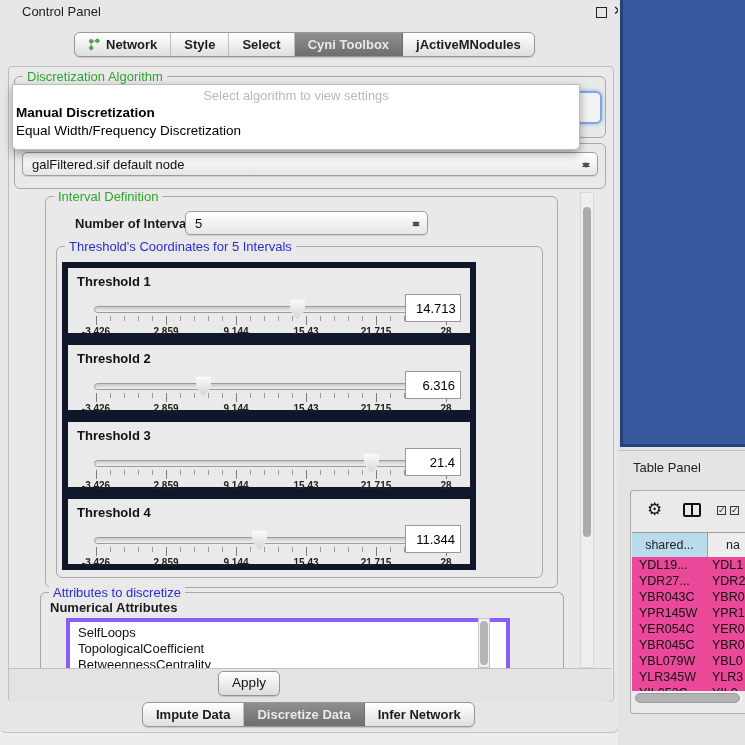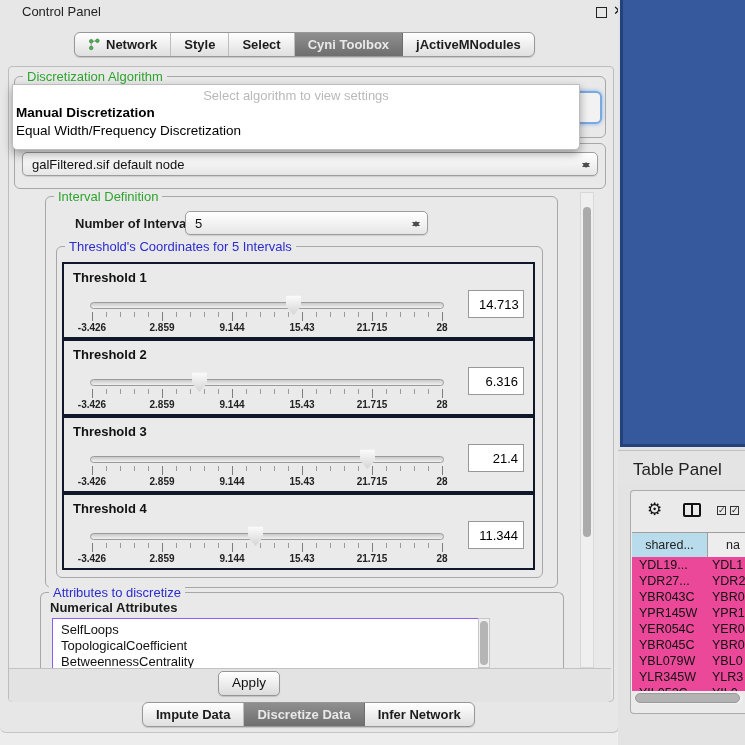--- a/index.html
+++ b/index.html
@@ -48,61 +48,61 @@
   
   #algo-popup{left:12px;top:84px;width:566px;height:64px;background:#ffffff;border:1px solid #bdbdbd;
               border-radius:0 0 5px 5px;box-shadow:0 4px 10px rgba(0,0,0,.35);z-index:30;}
   #algo-prompt{left:0;top:3px;width:566px;text-align:center;font-size:13px;color:#b9b9b9;}
   .algo-item{left:3px;width:560px;font-size:13.5px;color:#000;}
   
   #algo-combo-frag{left:520px;top:91px;width:78px;height:29px;border-radius:6px;background:#f2f2f2;
                    border:2px solid #7aa8e0;box-shadow:0 0 4px #86b4ea;z-index:20;}
 
   
-  .thr-row{position:absolute;left:62px;width:473px;height:77px;border:2px solid #0f172a;background:#eaeaea;box-sizing:border-box;}
+  .thr-row{position:absolute;left:62px;width:414px;height:77px;border:6px solid #0f172a;background:#eaeaea;box-sizing:border-box;}
   .thr-label{position:absolute;left:9px;top:6px;font-size:13px;font-weight:bold;color:#111;}
   .slider{position:absolute;left:26px;top:28px;width:356px;height:46px;}
   .track{position:absolute;left:0;top:10px;width:354px;height:7px;border:1px solid #9b9b9b;border-radius:4px;
          background:linear-gradient(#c9c9c9,#f1f1f1);box-sizing:border-box;}
   .thumb{position:absolute;top:3px;width:17px;height:20px;
          background:linear-gradient(#fdfdfd,#d4d4d4);
          clip-path:polygon(6% 4%,94% 4%,94% 58%,50% 100%,6% 58%);
          filter:drop-shadow(0 0 1px #777);}
   .ticks-minor{position:absolute;left:2px;top:20px;width:352px;height:5px;
         background:repeating-linear-gradient(to right,#9a9a9a 0 1px,transparent 1px 14px);}
   .ticks-major{position:absolute;left:2px;top:20px;width:352px;height:9px;
         background:repeating-linear-gradient(to right,#7e7e7e 0 1px,transparent 1px 70px);}
   .scale{position:absolute;left:0;top:30px;width:356px;height:13px;}
   .scale span{position:absolute;transform:translateX(-50%);font-size:10px;font-weight:bold;color:#222;white-space:nowrap;}
   .valbox{position:absolute;right:9px;top:26px;width:56px;height:28px;background:#fff;border:1px solid #989898;
           font-size:13px;color:#000;text-align:right;line-height:28px;padding-right:5px;box-sizing:border-box;padding-left:10px;}
 
   
-  #attr-list{left:52px;top:618px;width:436px;height:50px;background:#fff;border:1px solid #8b5cf6;overflow:hidden;}
+  #attr-list{left:66px;top:618px;width:436px;height:50px;background:#fff;border:4px solid #8b5cf6;overflow:hidden;}
   .attr-item{position:absolute;left:8px;font-size:13px;color:#111;}
   #attr-sb{left:478px;top:618px;width:12px;height:50px;background:#f0f0f0;border:1px solid #c7c7c7;box-sizing:border-box;}
   #attr-sb-thumb{left:1px;top:2px;width:8px;height:44px;border-radius:4px;background:#b5b5b5;}
 
   
   #main-sb{left:580px;top:192px;width:14px;height:476px;background:#efefef;border:1px solid #d8d8d8;box-sizing:border-box;}
   #main-sb-thumb{left:2px;top:14px;width:8px;height:330px;border-radius:5px;background:#ababab;}
 
   
   #apply-strip{left:9px;top:668px;width:602px;height:33px;background:#e3e3e3;border-top:1px solid #c2c2c2;border-radius:0 0 4px 4px;}
   #apply-btn{left:218px;top:671px;width:60px;height:23px;border:1px solid #969696;border-radius:5px;
              background:linear-gradient(#ffffff,#dcdcdc);font-size:13.5px;color:#111;text-align:center;line-height:22px;
              box-shadow:0 1px 1px rgba(0,0,0,.15);}
 
   
   #right-bg{left:618px;top:0;width:127px;height:745px;background:#e3e3e3;}
   #net-frame{left:620px;top:0;width:125px;height:447px;background:#35599c;
              box-shadow:inset 3px 0 0 #24427a, inset 0 -3px 0 #24427a;}
 
   #table-panel-bar{left:618px;top:450px;width:127px;height:33px;background:#e4e4e4;border-top:1px solid #c0c0c0;}
-  #table-panel-title{left:15px;top:9px;font-size:17px;color:#222;}
+  #table-panel-title{left:15px;top:9px;font-size:13px;color:#222;}
   #table-frame{left:630px;top:490px;width:115px;height:222px;background:#eaeaea;border:1px solid #ababab;
                border-radius:4px 0 0 4px;border-right:none;}
   #tp-gear{left:16px;top:10px;font-size:17px;color:#111;line-height:17px;}
   #tp-split{left:52px;top:12px;width:18px;height:14px;border:2px solid #111;border-radius:2px;box-sizing:border-box;}
   #tp-split i{position:absolute;left:6px;top:0;width:2px;height:10px;background:#111;}
   .tp-check{position:absolute;top:15px;width:9px;height:9px;border:1.5px solid #333;box-sizing:border-box;
             font-size:9px;line-height:7px;color:#222;text-align:center;}
   #tp-check1{left:86px;}
   #tp-check2{left:99px;}
 

